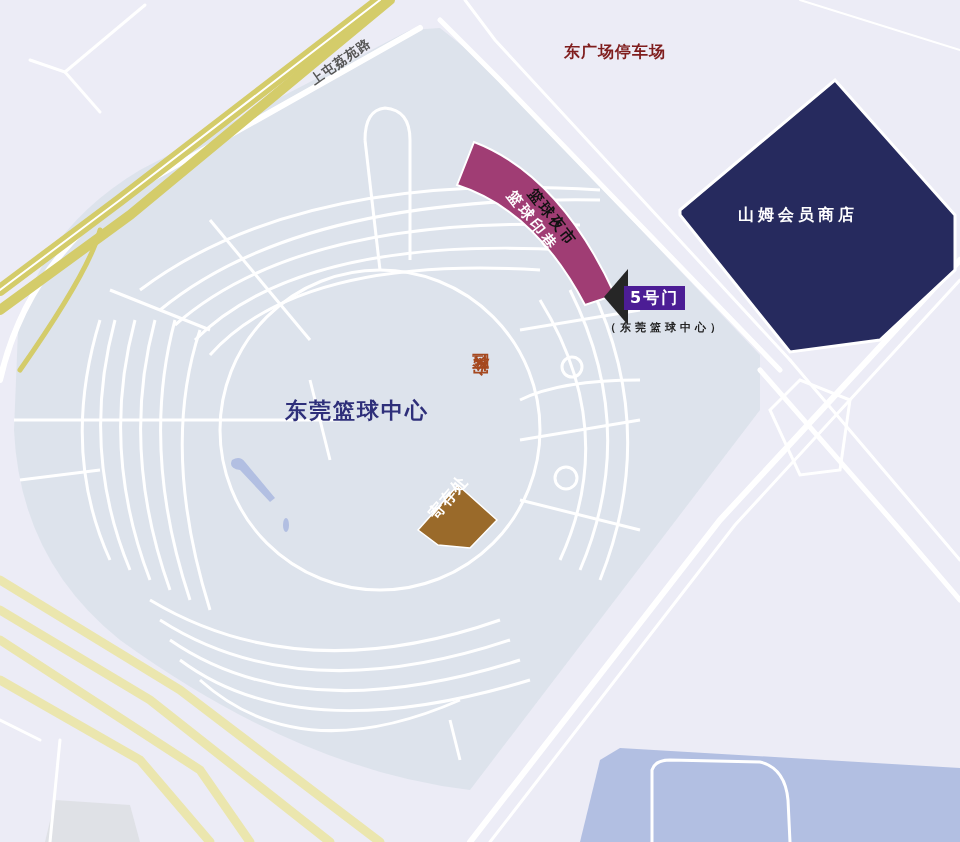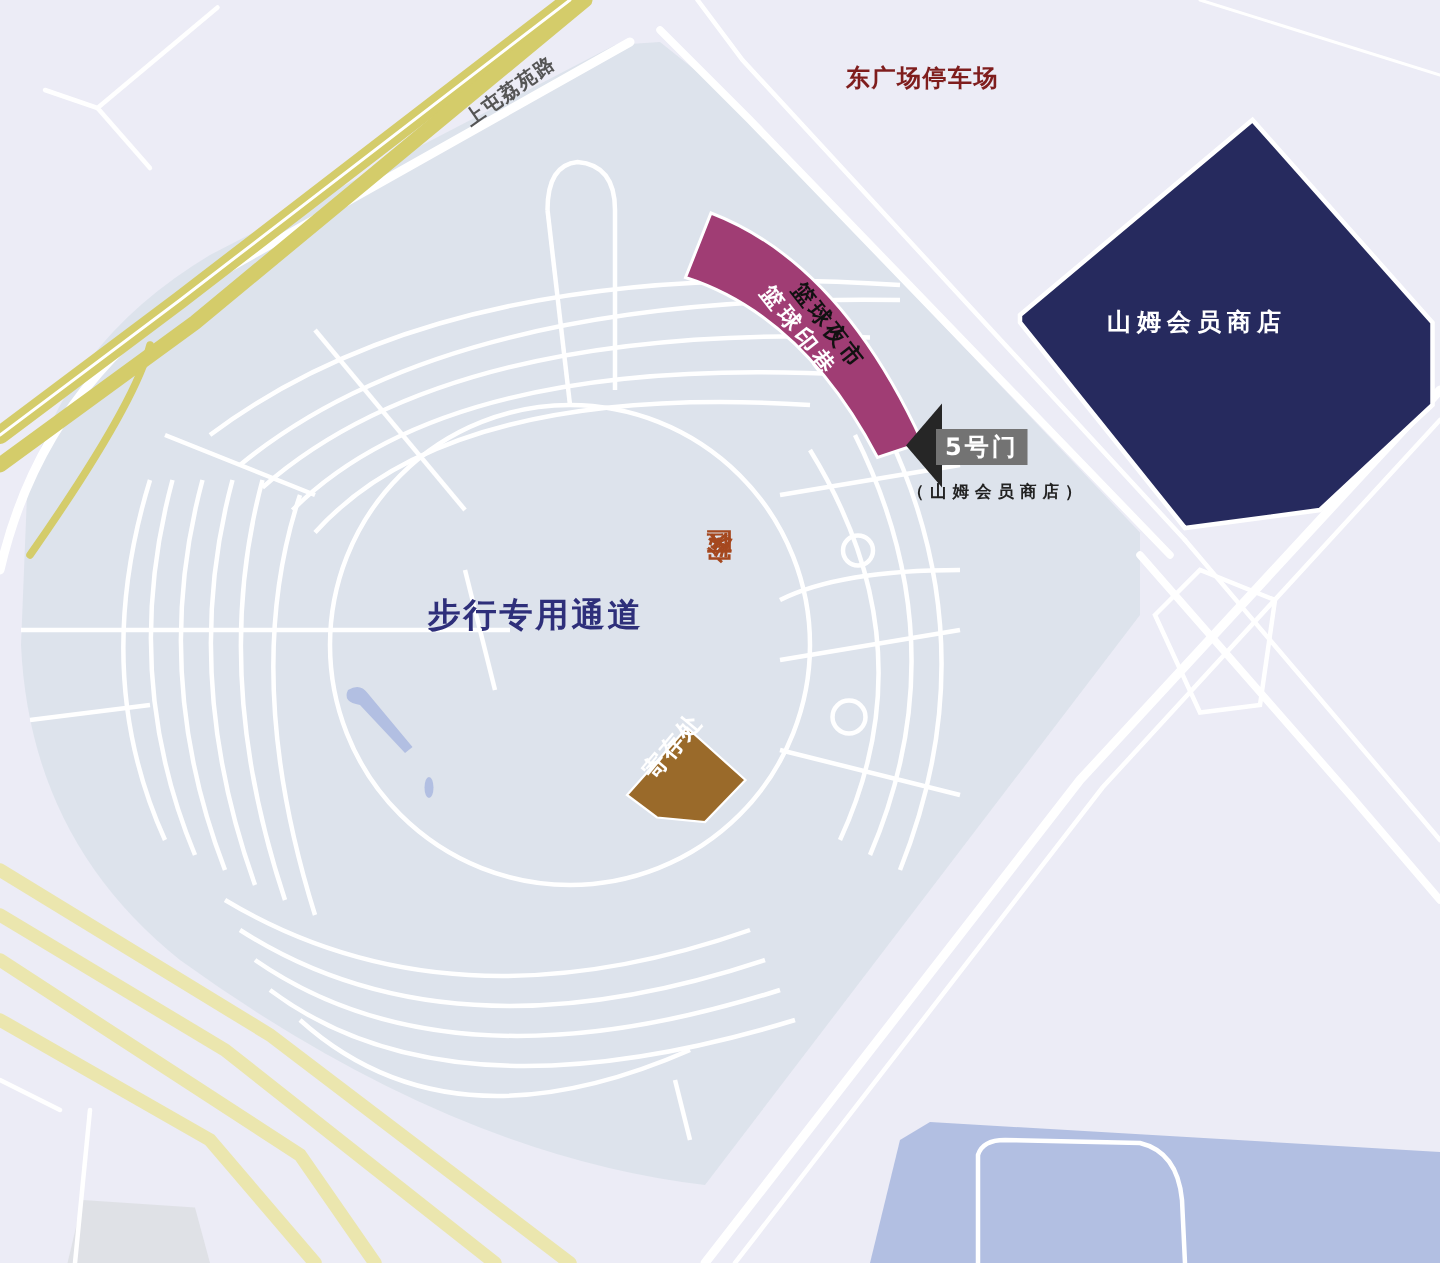--- a/index.html
+++ b/index.html
@@ -7,21 +7,21 @@
   #map { position: relative; width: 960px; height: 842px; }
   #map svg { position: absolute; left: 0; top: 0; }
   .lbl { position: absolute; white-space: nowrap; font-weight: bold; line-height: 1; }
   .parking { left: 564px; top: 44px; font-size: 16px; color: #7f1d1d; letter-spacing: 1px; }
   .road-name { left: 308px; top: 76px; font-size: 13px; color: #555; transform: rotate(-35deg); transform-origin: left top; letter-spacing: 1px; }
   .store { left: 738px; top: 207px; font-size: 16px; color: #fff; letter-spacing: 4px; }
   .center { left: 285px; top: 400px; font-size: 22px; color: #2e2f7a; letter-spacing: 2px; }
   .night-market { left: 537px; top: 186px; font-size: 15px; color: #111; transform: rotate(52deg); transform-origin: left top; letter-spacing: 2px; }
   .alley { left: 516px; top: 188px; font-size: 15px; color: #fff; transform: rotate(52deg); transform-origin: left top; letter-spacing: 3px; }
   .security { left: 472px; top: 378px; font-size: 17px; color: #a5481f; writing-mode: vertical-rl; transform: rotate(180deg); letter-spacing: 4px; }
-  .gate { left: 624px; top: 286px; height: 24px; padding: 0 6px 0 6px; background: #737373; color: #fff; font-size: 16px; display: flex; align-items: center; letter-spacing: 2px; }
+  .gate { left: 624px; top: 286px; height: 24px; padding: 0 6px 0 6px; background: #4c1d95; color: #fff; font-size: 16px; display: flex; align-items: center; letter-spacing: 2px; }
   .gate-arrow { position: absolute; left: 604px; top: 269px; width: 0; height: 0; border-top: 28px solid transparent; border-bottom: 28px solid transparent; border-right: 24px solid #262626; }
   .gate-note { left: 605px; top: 322px; font-size: 11px; color: #222; letter-spacing: 4px; }
   .storage { left: 426px; top: 512px; font-size: 16px; color: #fff; transform: rotate(-50deg); transform-origin: left top; letter-spacing: 1px; }
 </style>
 </head>
 <body>
 
 <div id="map">
   <svg width="960" height="842" viewBox="0 0 960 842">
 
@@ -113,24 +113,24 @@
     <path d="M680 210 L835 80 L955 215 L955 270 L880 340 L790 352 L680 215 Z" fill="#262a5e" stroke="#ffffff" stroke-width="3"></path>
 
     <path d="M474 142 Q560 175 615 295 L585 305 Q535 210 457 185 Z" fill="#a03d74" stroke="#ffffff" stroke-width="2"></path>
 
     <path d="M418 530 L458 485 L497 520 L470 548 L438 545 Z" fill="#9a6a2a" stroke="#ffffff" stroke-width="1.5"></path>
   </svg>
 
   <div class="lbl parking">东广场停车场</div>
   <div class="lbl road-name">上屯荔苑路</div>
   <div class="lbl store">山姆会员商店</div>
-  <div class="lbl center">步行专用通道</div>
+  <div class="lbl center">东莞篮球中心</div>
   <div class="lbl night-market">篮球夜市</div>
   <div class="lbl alley">篮球印巷</div>
   <div class="lbl security">安检区</div>
   <div class="lbl storage">寄存处</div>
 
   <div class="gate-arrow"></div>
   <div class="lbl gate">
     <span>5号门</span>
   </div>
-  <div class="lbl gate-note">（山姆会员商店）</div>
+  <div class="lbl gate-note">（东莞篮球中心）</div>
 </div>
 
 </body></html>

